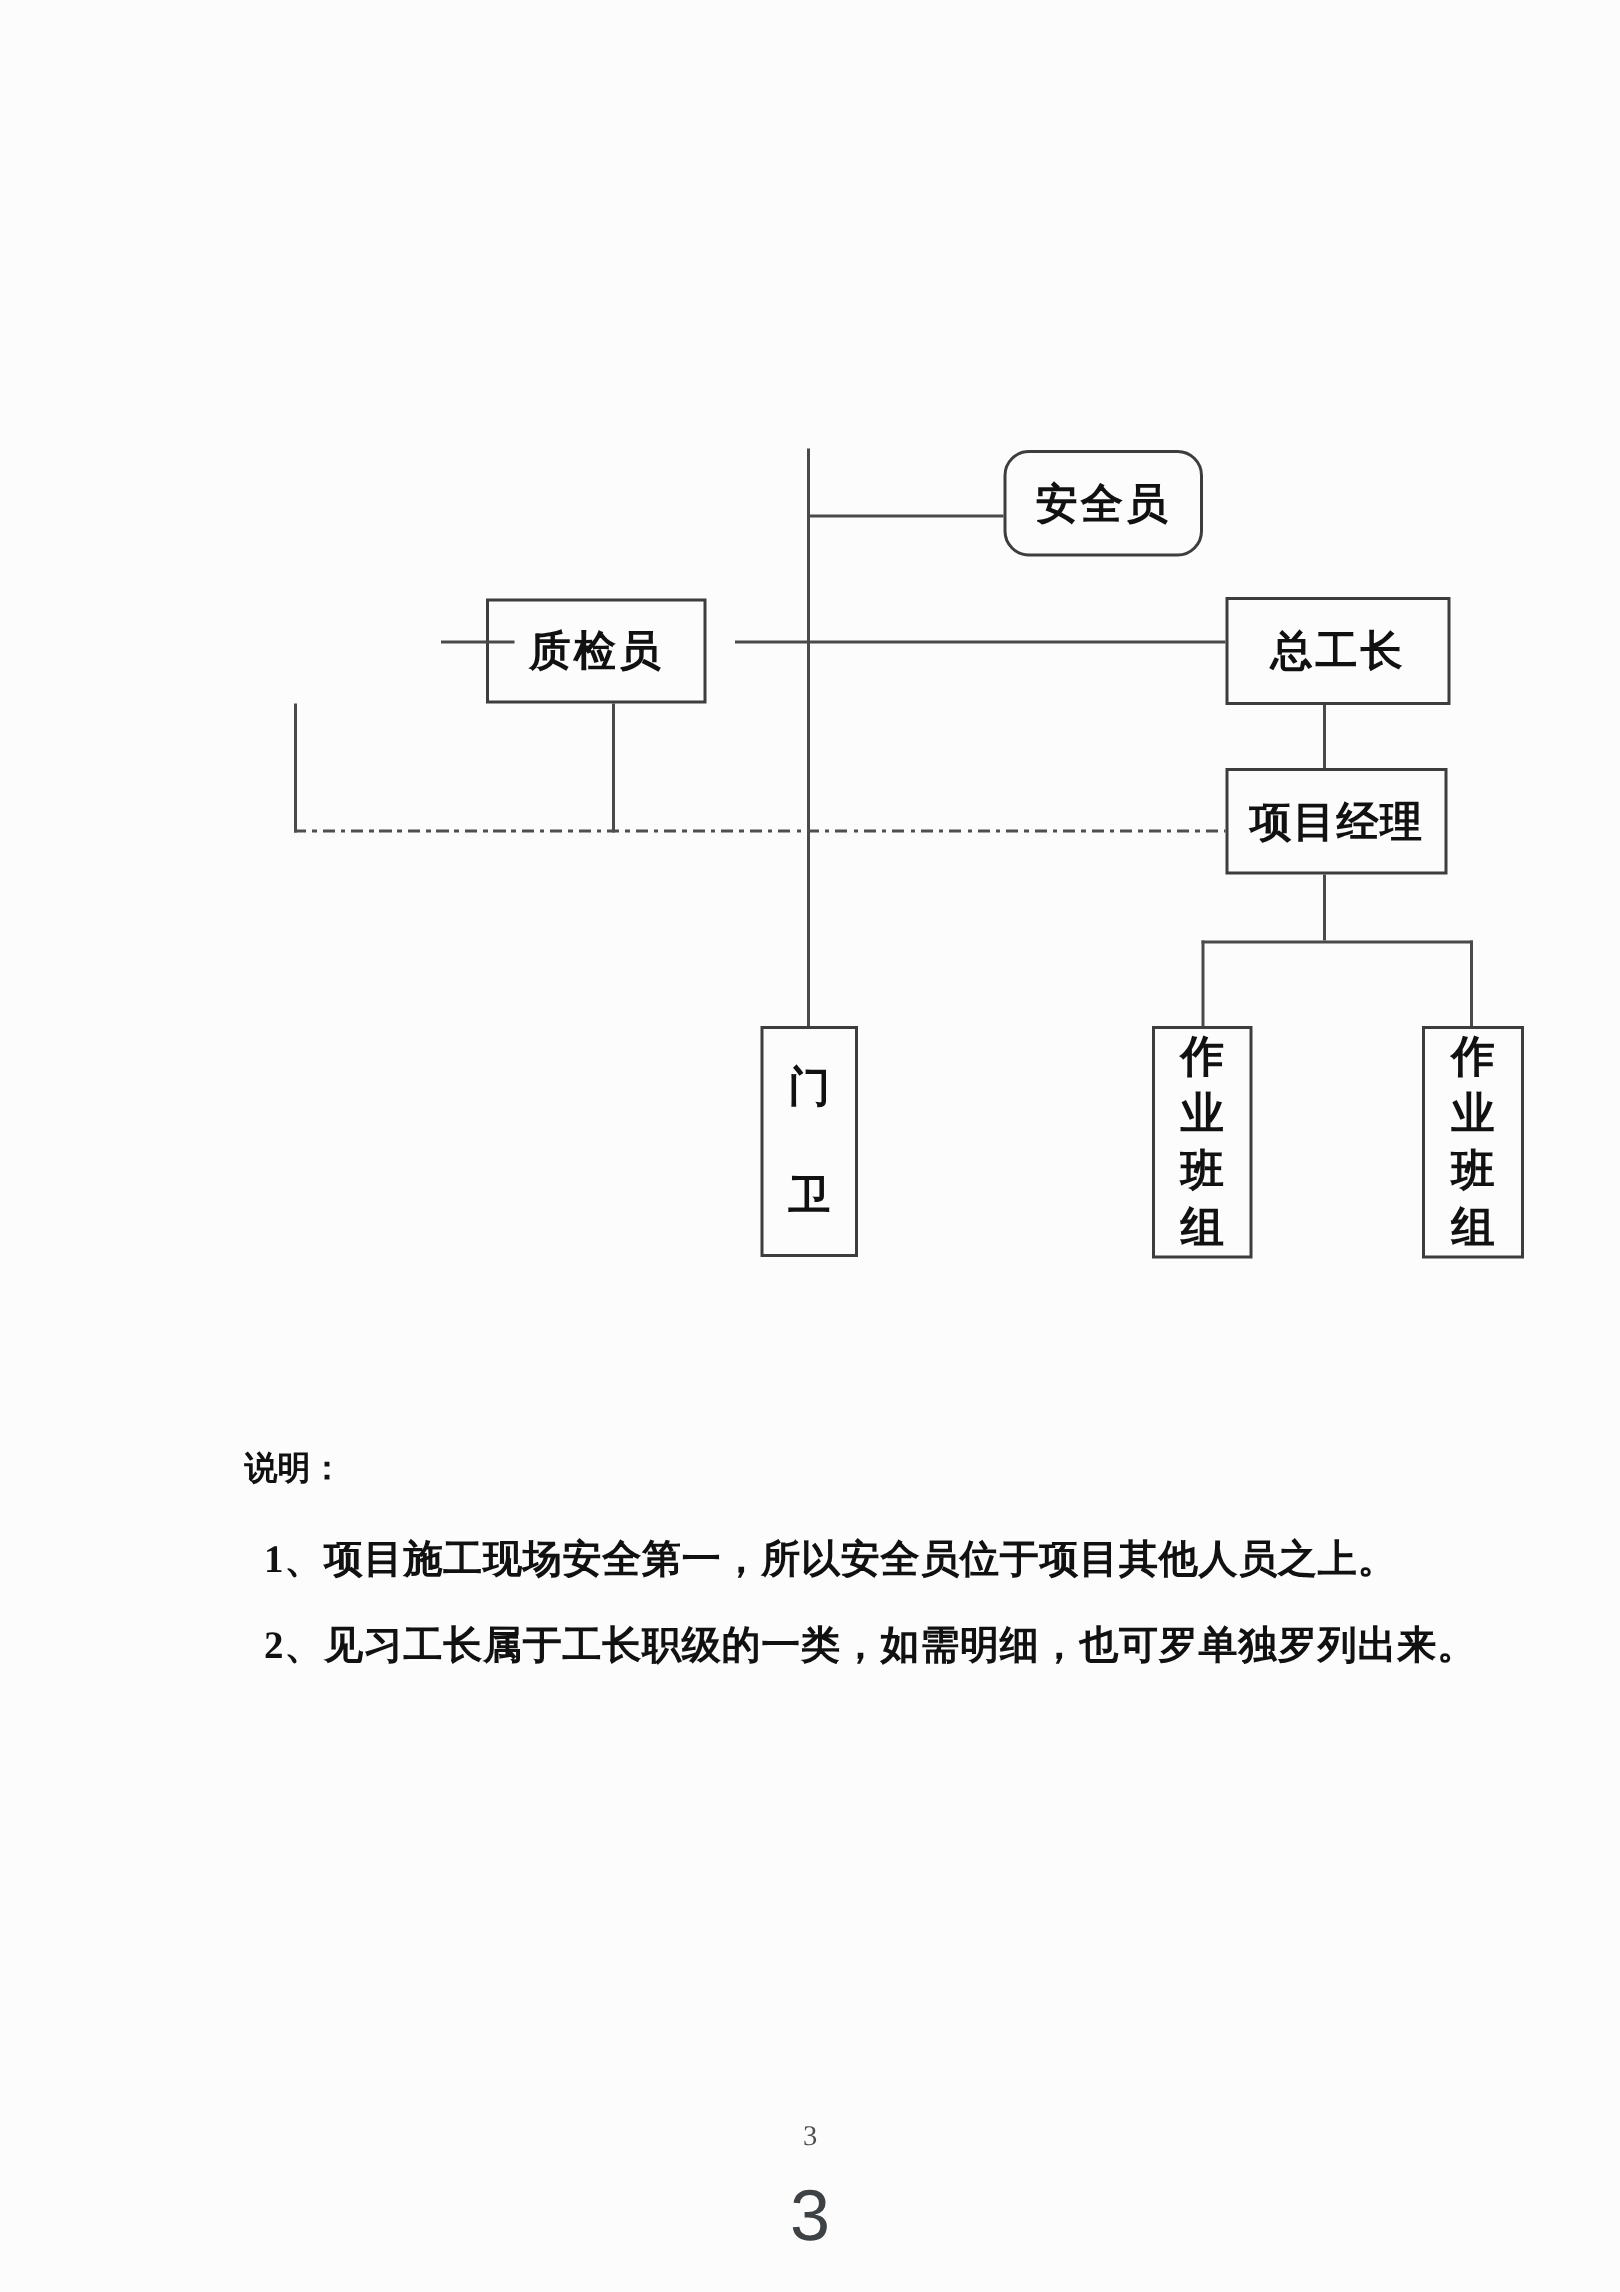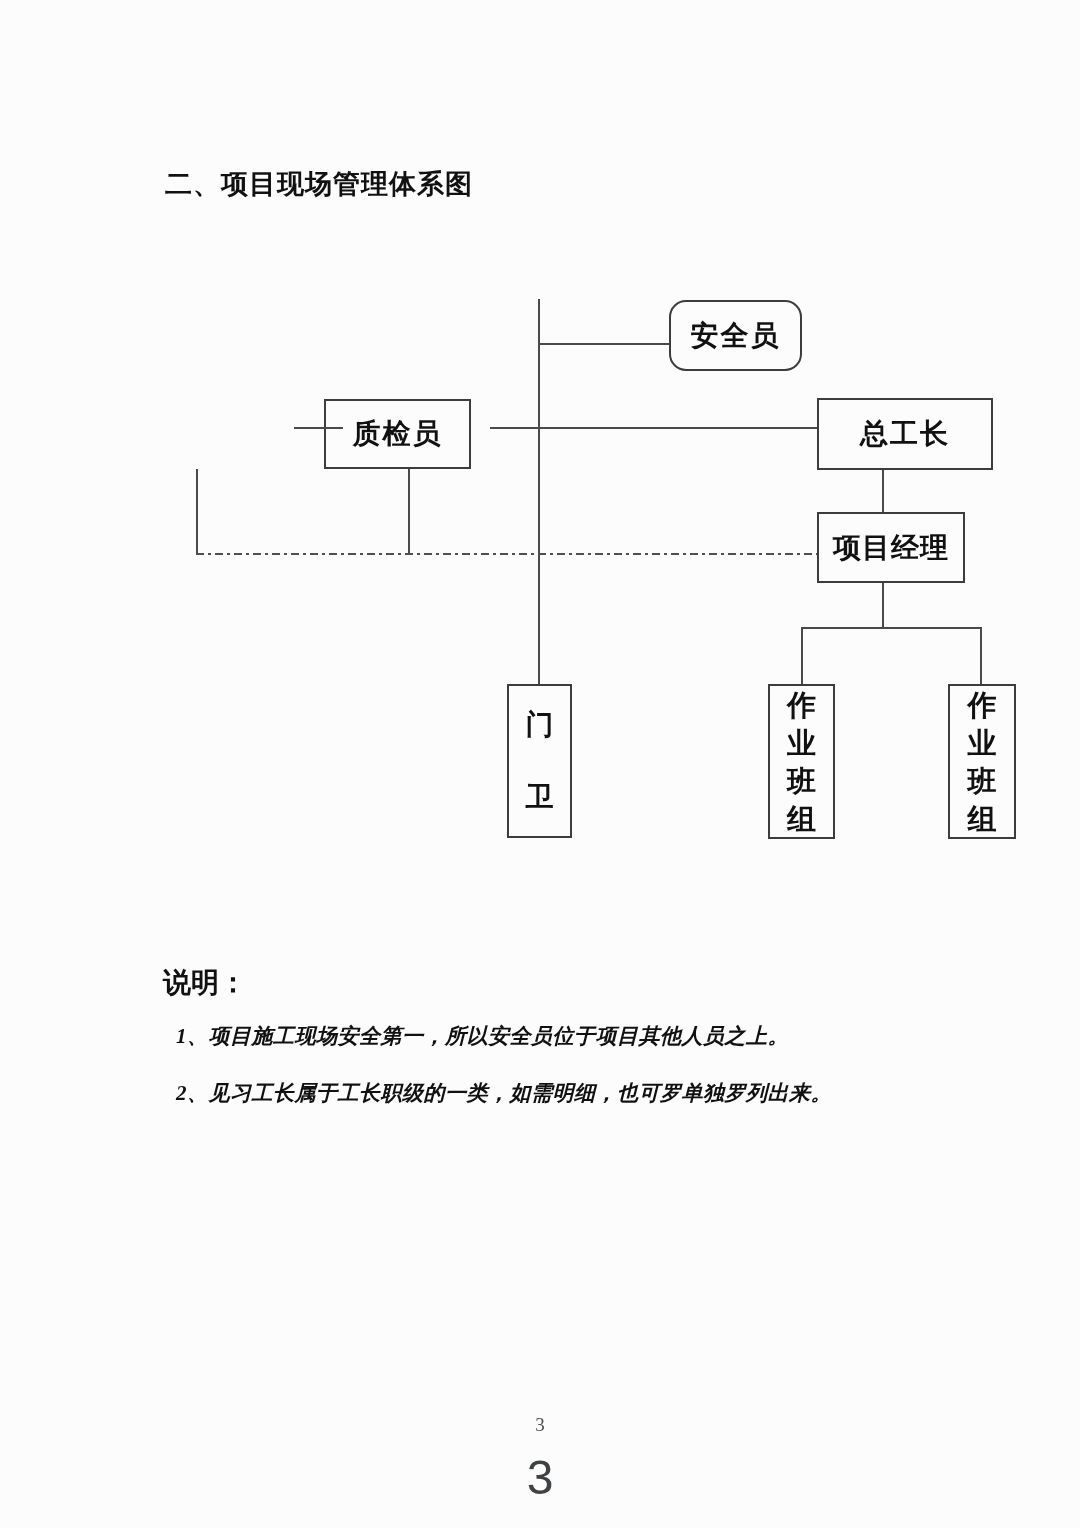--- a/index.html
+++ b/index.html
@@ -54,34 +54,33 @@
     background-image:repeating-linear-gradient(90deg,
       #4f4f4f 0px, #4f4f4f 8px,
       transparent 8px, transparent 12px,
       #4f4f4f 12px, #4f4f4f 15px,
       transparent 15px, transparent 19px);
   }
   
   .notes-heading{
     position:absolute;
     left:163px;top:964px;
-    font-size:28px;
+    font-size:22px;
     font-weight:bold;
     color:#111;
   }
   .note-item{
     position:absolute;
     left:176px;
-    font-size:21px;
+    font-size:26px;
     font-weight:bold;
     color:#111;
     font-family:"Liberation Serif","DejaVu Serif",serif;
     letter-spacing:0.5px;
     white-space:nowrap;
-    font-style:italic;
   }
   .note-item.n1{ top:1022px; }
   .note-item.n2{ top:1079px; }
   
   .page-num-small{
     position:absolute;
     left:0;right:0;
     top:1414px;
     text-align:center;
     font-size:19px;
@@ -96,29 +95,28 @@
     font-size:48px;
     color:#3f4245;
     font-family:"Liberation Sans","DejaVu Sans",sans-serif;
   }
 </style>
 </head>
 <body>
 
 <div class="page">
 
-  <div class="doc-title">二、项目现场管理体系图</div>
 
 
   <div class="node" style="left:669px;top:300px;width:133px;height:71px;border-radius:17px;">安全员</div>
 
 
   <div class="node" style="left:324px;top:399px;width:147px;height:70px;">质检员</div>
 
-  <div class="node" style="left:817px;top:398px;width:176px;height:72px;">总工长</div>
+  <div class="node" style="left:817px;top:398px;width:150px;height:72px;">总工长</div>
 
   <div class="node" style="left:817px;top:512px;width:148px;height:71px;letter-spacing:1px;">项目经理</div>
 
   <div class="node vertical gate" style="left:507px;top:684px;width:65px;height:154px;">门
 卫</div>
 
   <div class="node vertical team" style="left:768px;top:684px;width:67px;height:155px;">作
 业
 班
 组</div>

